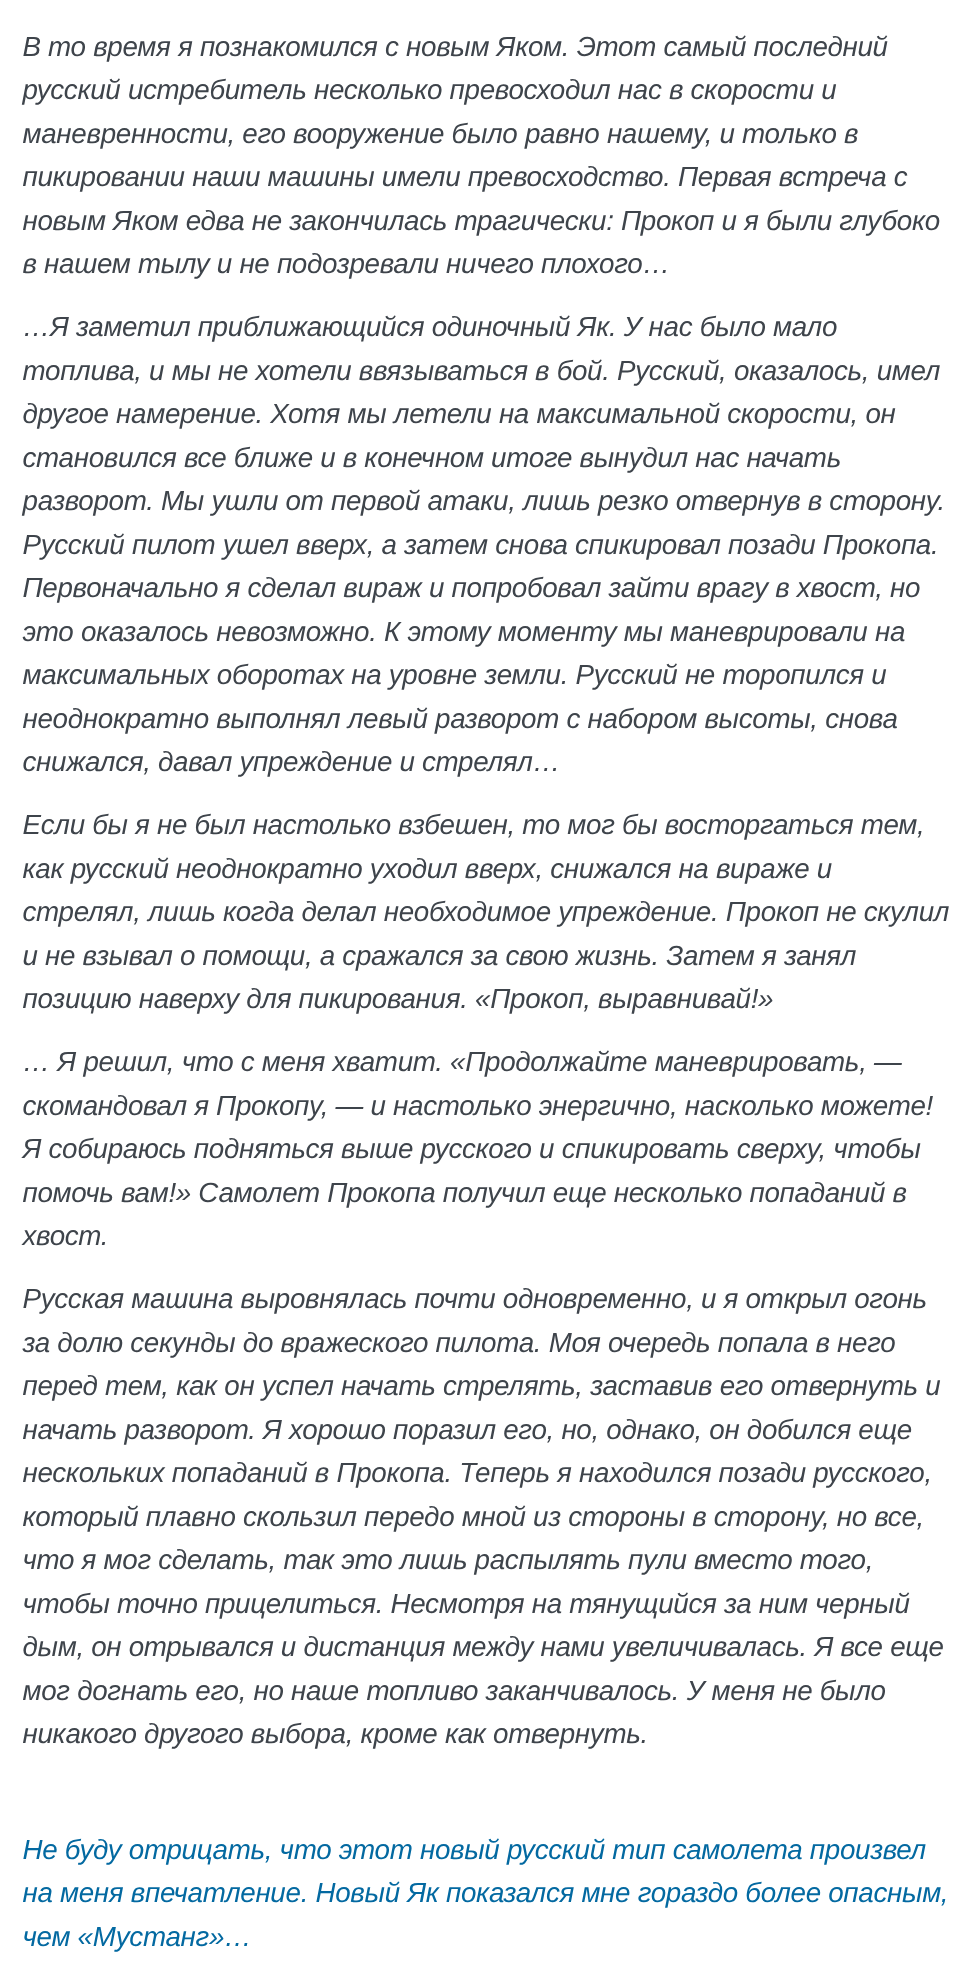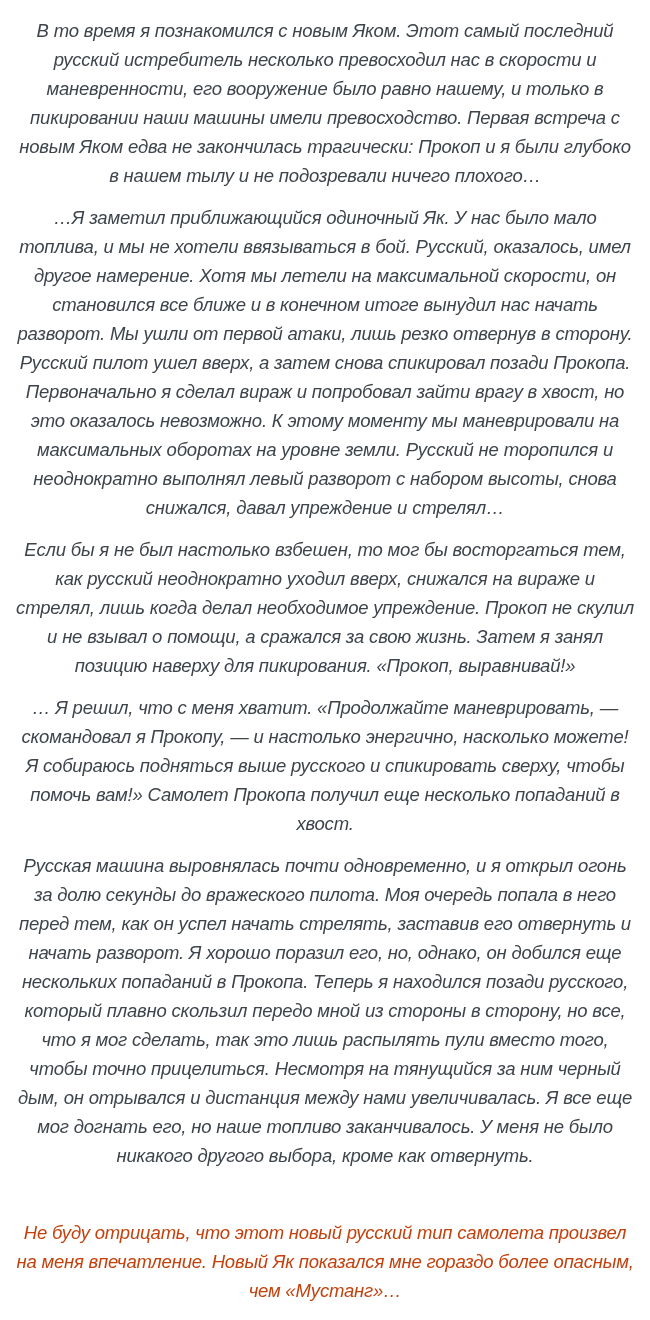--- a/index.html
+++ b/index.html
@@ -15,28 +15,28 @@
     background: #ffffff;
   }
   .page p {
     margin: 0 0 13px 0;
     font-family: "Liberation Sans", "DejaVu Sans", sans-serif;
     font-style: italic;
     font-size: 18.5px;
     line-height: 29px;
     letter-spacing: -0.2px;
     color: #3e444b;
-    text-align: center;
+    text-align: left;
   }
 </style>
 </head>
 <body>
 
 <div class="page" style="background: rgb(255, 255, 255);">
   <p style="color: rgb(62, 68, 75);">В то время я познакомился с новым Яком. Этот самый последний русский истребитель несколько превосходил нас в скорости и маневренности, его вооружение было равно нашему, и только в пикировании наши машины имели превосходство. Первая встреча с новым Яком едва не закончилась трагически: Прокоп и я были глубоко в нашем тылу и не подозревали ничего плохого…</p>
   <p style="color: rgb(62, 68, 75);">…Я заметил приближающийся одиночный Як. У нас было мало топлива, и мы не хотели ввязываться в бой. Русский, оказалось, имел другое намерение. Хотя мы летели на максимальной скорости, он становился все ближе и в конечном итоге вынудил нас начать разворот. Мы ушли от первой атаки, лишь резко отвернув в сторону. Русский пилот ушел вверх, а затем снова спикировал позади Прокопа. Первоначально я сделал вираж и попробовал зайти врагу в хвост, но это оказалось невозможно. К этому моменту мы маневрировали на максимальных оборотах на уровне земли. Русский не торопился и неоднократно выполнял левый разворот с набором высоты, снова снижался, давал упреждение и стрелял…</p>
   <p style="color: rgb(62, 68, 75);">Если бы я не был настолько взбешен, то мог бы восторгаться тем, как русский неоднократно уходил вверх, снижался на вираже и стрелял, лишь когда делал необходимое упреждение. Прокоп не скулил и не взывал о помощи, а сражался за свою жизнь. Затем я занял позицию наверху для пикирования. «Прокоп, выравнивай!»</p>
   <p style="color: rgb(62, 68, 75);">… Я решил, что с меня хватит. «Продолжайте маневрировать, — скомандовал я Прокопу, — и настолько энергично, насколько можете! Я собираюсь подняться выше русского и спикировать сверху, чтобы помочь вам!» Самолет Прокопа получил еще несколько попаданий в хвост.</p>
   <p style="color: rgb(62, 68, 75);">Русская машина выровнялась почти одновременно, и я открыл огонь за долю секунды до вражеского пилота. Моя очередь попала в него перед тем, как он успел начать стрелять, заставив его отвернуть и начать разворот. Я хорошо поразил его, но, однако, он добился еще нескольких попаданий в Прокопа. Теперь я находился позади русского, который плавно скользил передо мной из стороны в сторону, но все, что я мог сделать, так это лишь распылять пули вместо того, чтобы точно прицелиться. Несмотря на тянущийся за ним черный дым, он отрывался и дистанция между нами увеличивалась. Я все еще мог догнать его, но наше топливо заканчивалось. У меня не было никакого другого выбора, кроме как отвернуть.</p>
-  <p style="color: #c2410c; margin-top: 48px;">Не буду отрицать, что этот новый русский тип самолета произвел на меня впечатление. Новый Як показался мне гораздо более опасным, чем «Мустанг»…</p>
+  <p style="color: #0369a1; margin-top: 48px;">Не буду отрицать, что этот новый русский тип самолета произвел на меня впечатление. Новый Як показался мне гораздо более опасным, чем «Мустанг»…</p>
   <p style="color: rgb(62, 68, 75);">…Оказалось, что теперь эти новые Яки, имеющие обозначение Як-3, действовали над плацдармом на Гроне.</p>
 
 </div>
 
 </body></html>

